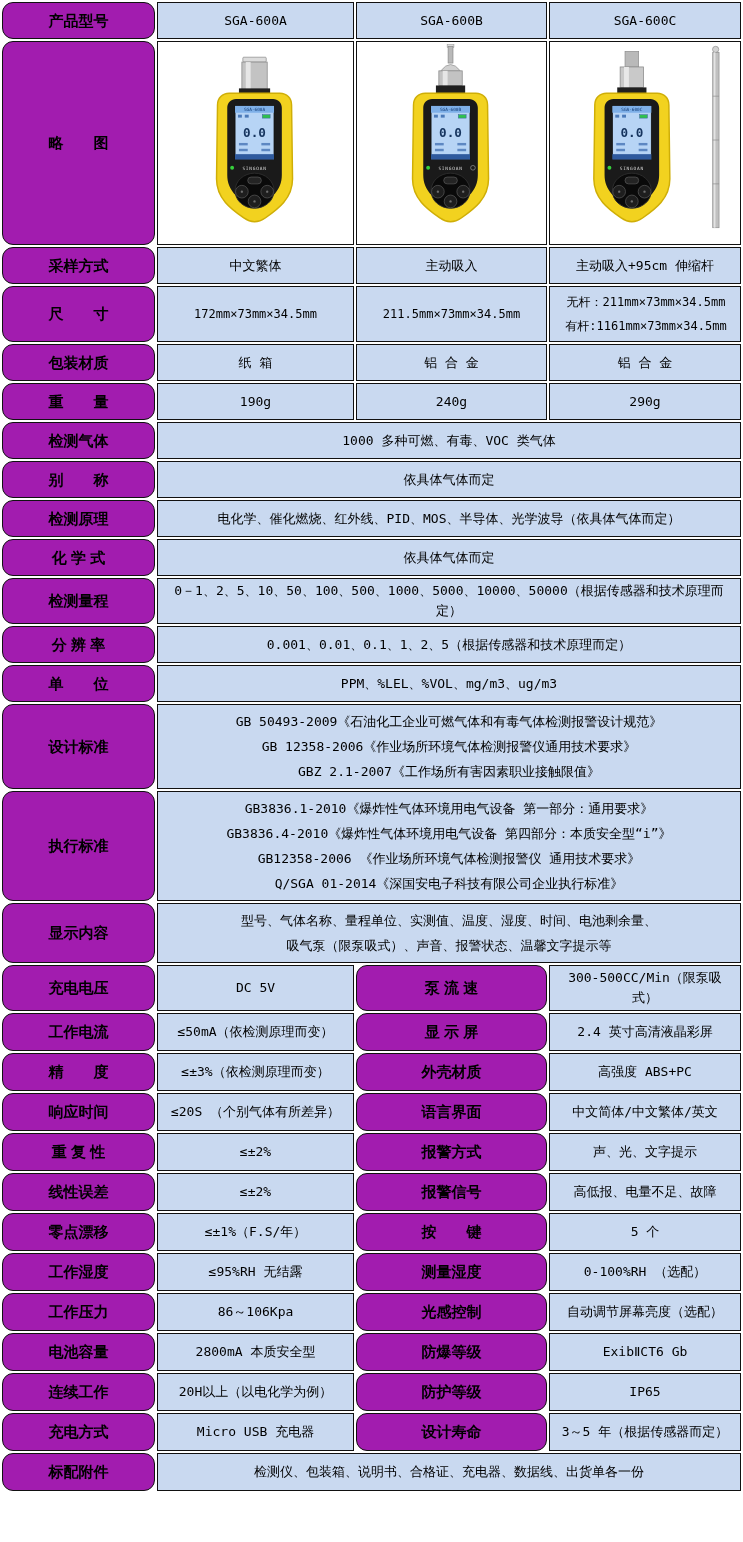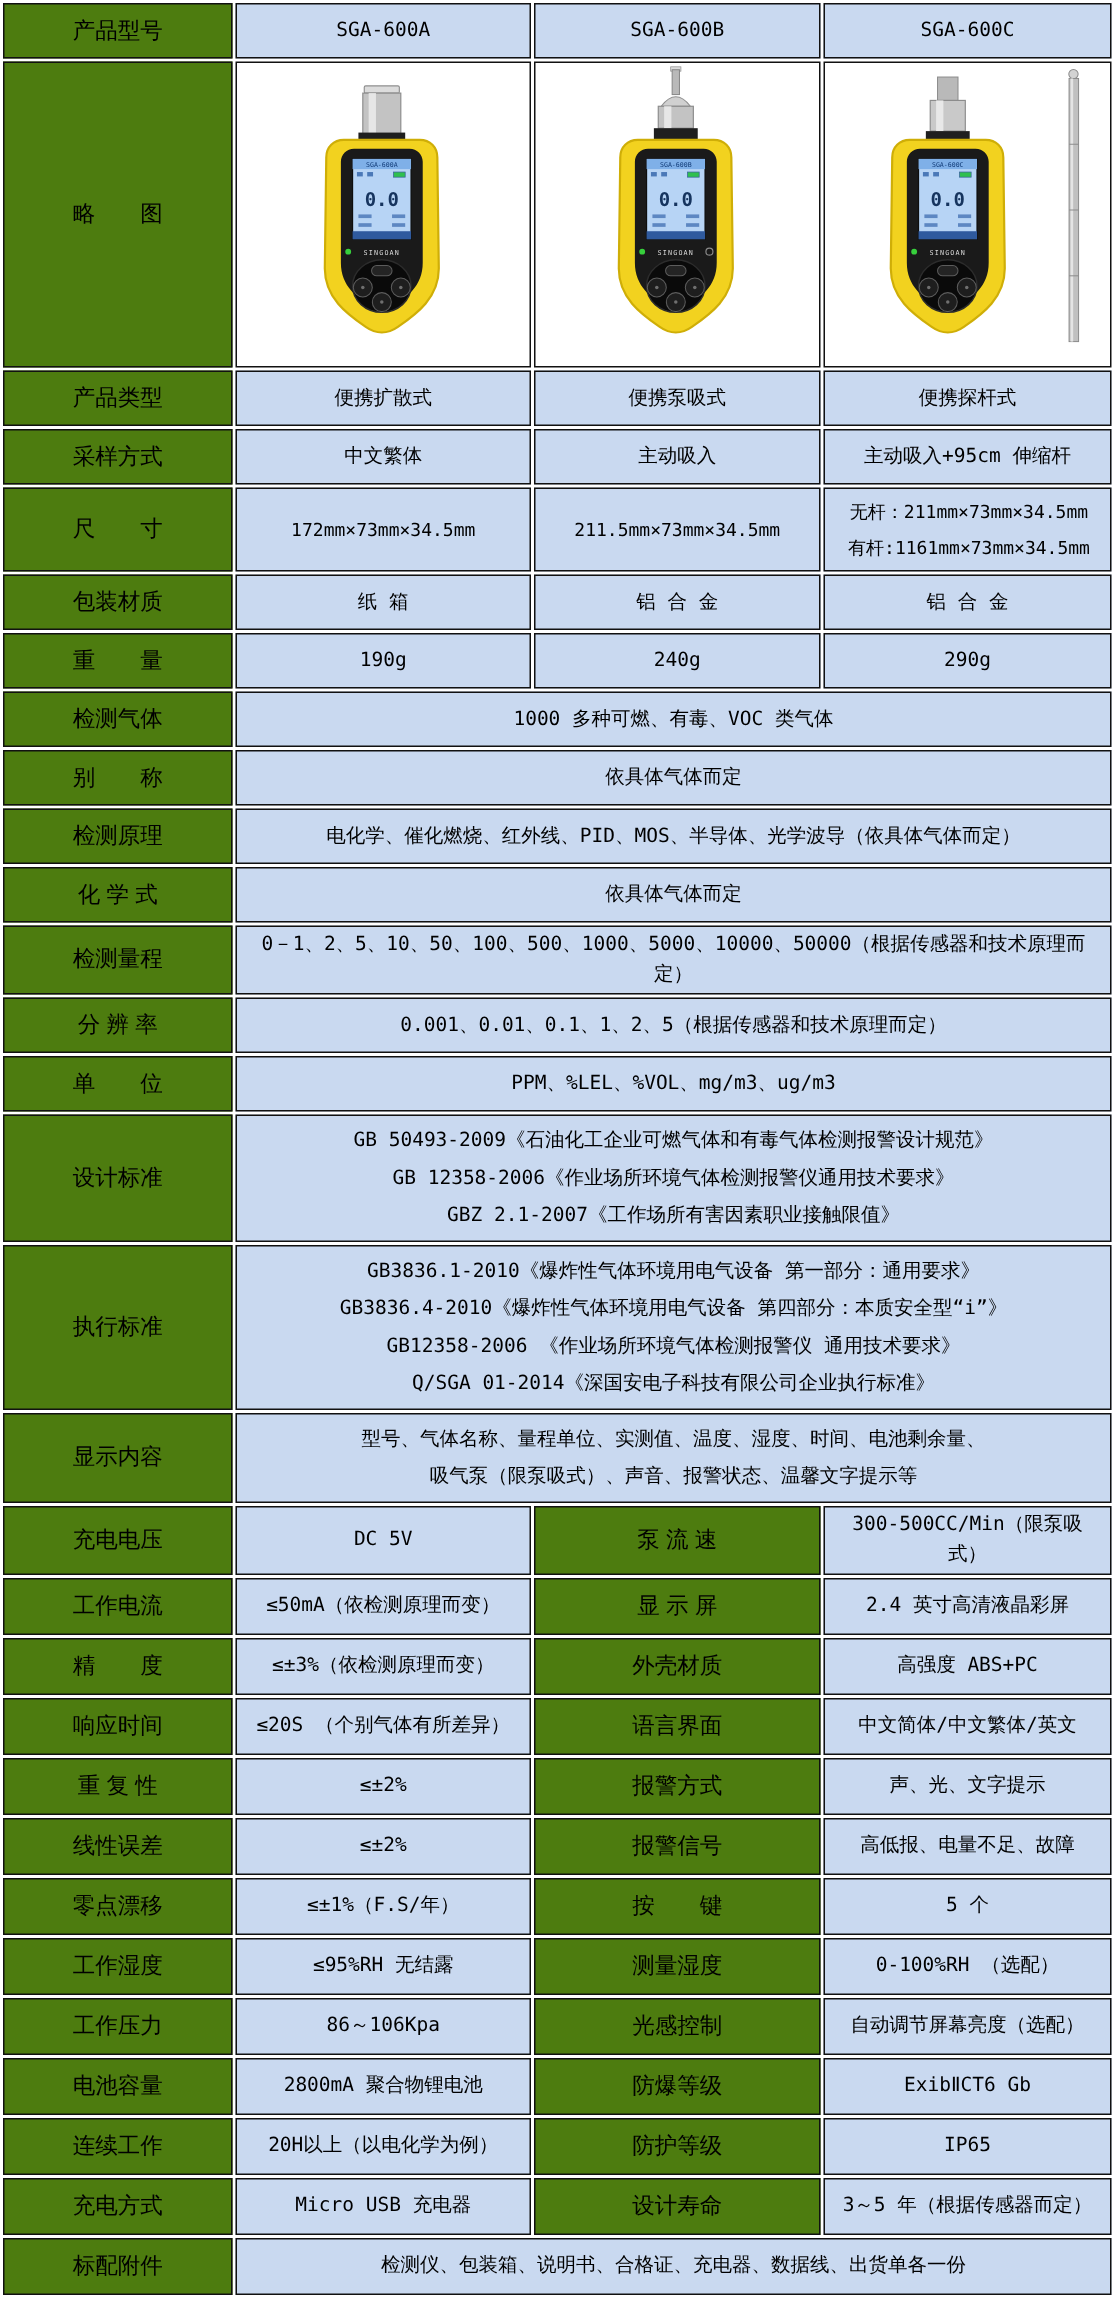--- a/index.html
+++ b/index.html
@@ -1,19 +1,19 @@
 <!DOCTYPE html>
 <html><head>
 <meta charset="utf-8">
 <style>
   html,body{margin:0;padding:0;background:#ffffff;}
   body{width:743px;font-family:"DejaVu Sans Mono","DejaVu Sans",sans-serif;color:#000;}
   table.spec{border-collapse:separate;border-spacing:2px;background:#ffffff;width:743px;table-layout:fixed;}
   td{border:1px solid #111;overflow:hidden;vertical-align:middle;}
-  .lab{background:#4d7c0f;font-family:"Liberation Sans","DejaVu Sans",sans-serif;font-weight:normal;font-size:15px;text-align:center;padding:2px 2px;white-space:pre-line;line-height:22px;}
+  .lab{background:#a21caf;font-family:"Liberation Sans","DejaVu Sans",sans-serif;font-weight:bold;font-size:15px;text-align:center;padding:2px 2px;white-space:pre-line;line-height:22px;border-radius:11px;}
   .val{background:#c9d9f0;font-size:13px;text-align:center;padding:2px 10px;line-height:20px;}
   .cen{text-align:center;padding:2px 3px;}
   .pre{white-space:pre-line;line-height:25px;padding:4px 10px;margin-top:24px;}
   .dim{white-space:pre-line;line-height:24px;font-size:12px;padding:2px 4px 2px 6px;}
   .photo{background:#ffffff;text-align:center;vertical-align:middle;padding:2px 0;}
   .h37{height:37px}.h38{height:38px}.h56{height:56px}.h200{height:200px}
   .h75{height:75px}.h100{height:100px}.h48{height:48px}
   svg text{font-family:"DejaVu Sans Mono","DejaVu Sans",sans-serif;}
 </style>
 </head>
@@ -160,26 +160,20 @@
           <rect x="168" y="8" width="1.8" height="180" fill="#e4e4e4"></rect>
           <line x1="167" y1="53" x2="173.5" y2="53" stroke="#8c8c8c" stroke-width="0.7"></line>
           <line x1="167" y1="98" x2="173.5" y2="98" stroke="#8c8c8c" stroke-width="0.7"></line>
           <line x1="167" y1="143" x2="173.5" y2="143" stroke="#8c8c8c" stroke-width="0.7"></line>
         </g>
       </svg>
     </td>
   </tr>
 
   <tr class="h37">
-    <td class="lab">产品类型</td>
-    <td class="val cen">便携扩散式</td>
-    <td class="val cen">便携泵吸式</td>
-    <td class="val cen">便携探杆式</td>
-  </tr>
-  <tr class="h37">
     <td class="lab">采样方式</td>
     <td class="val cen">中文繁体</td>
     <td class="val cen">主动吸入</td>
     <td class="val cen">主动吸入+95cm 伸缩杆</td>
   </tr>
   <tr class="h56">
     <td class="lab">尺　　寸</td>
     <td class="val cen" style="font-size:12px">172mm×73mm×34.5mm</td>
     <td class="val cen" style="font-size:12px">211.5mm×73mm×34.5mm</td>
     <td class="val dim">无杆：211mm×73mm×34.5mm
@@ -294,21 +288,21 @@
     <td class="val">0-100%RH （选配）</td>
   </tr>
   <tr class="h38">
     <td class="lab">工作压力</td>
     <td class="val">86～106Kpa</td>
     <td class="lab">光感控制</td>
     <td class="val">自动调节屏幕亮度（选配）</td>
   </tr>
   <tr class="h38">
     <td class="lab">电池容量</td>
-    <td class="val">2800mA 聚合物锂电池</td>
+    <td class="val">2800mA 本质安全型</td>
     <td class="lab">防爆等级</td>
     <td class="val">ExibⅡCT6 Gb</td>
   </tr>
   <tr class="h38">
     <td class="lab">连续工作</td>
     <td class="val">20H以上（以电化学为例）</td>
     <td class="lab">防护等级</td>
     <td class="val">IP65</td>
   </tr>
   <tr class="h38">

